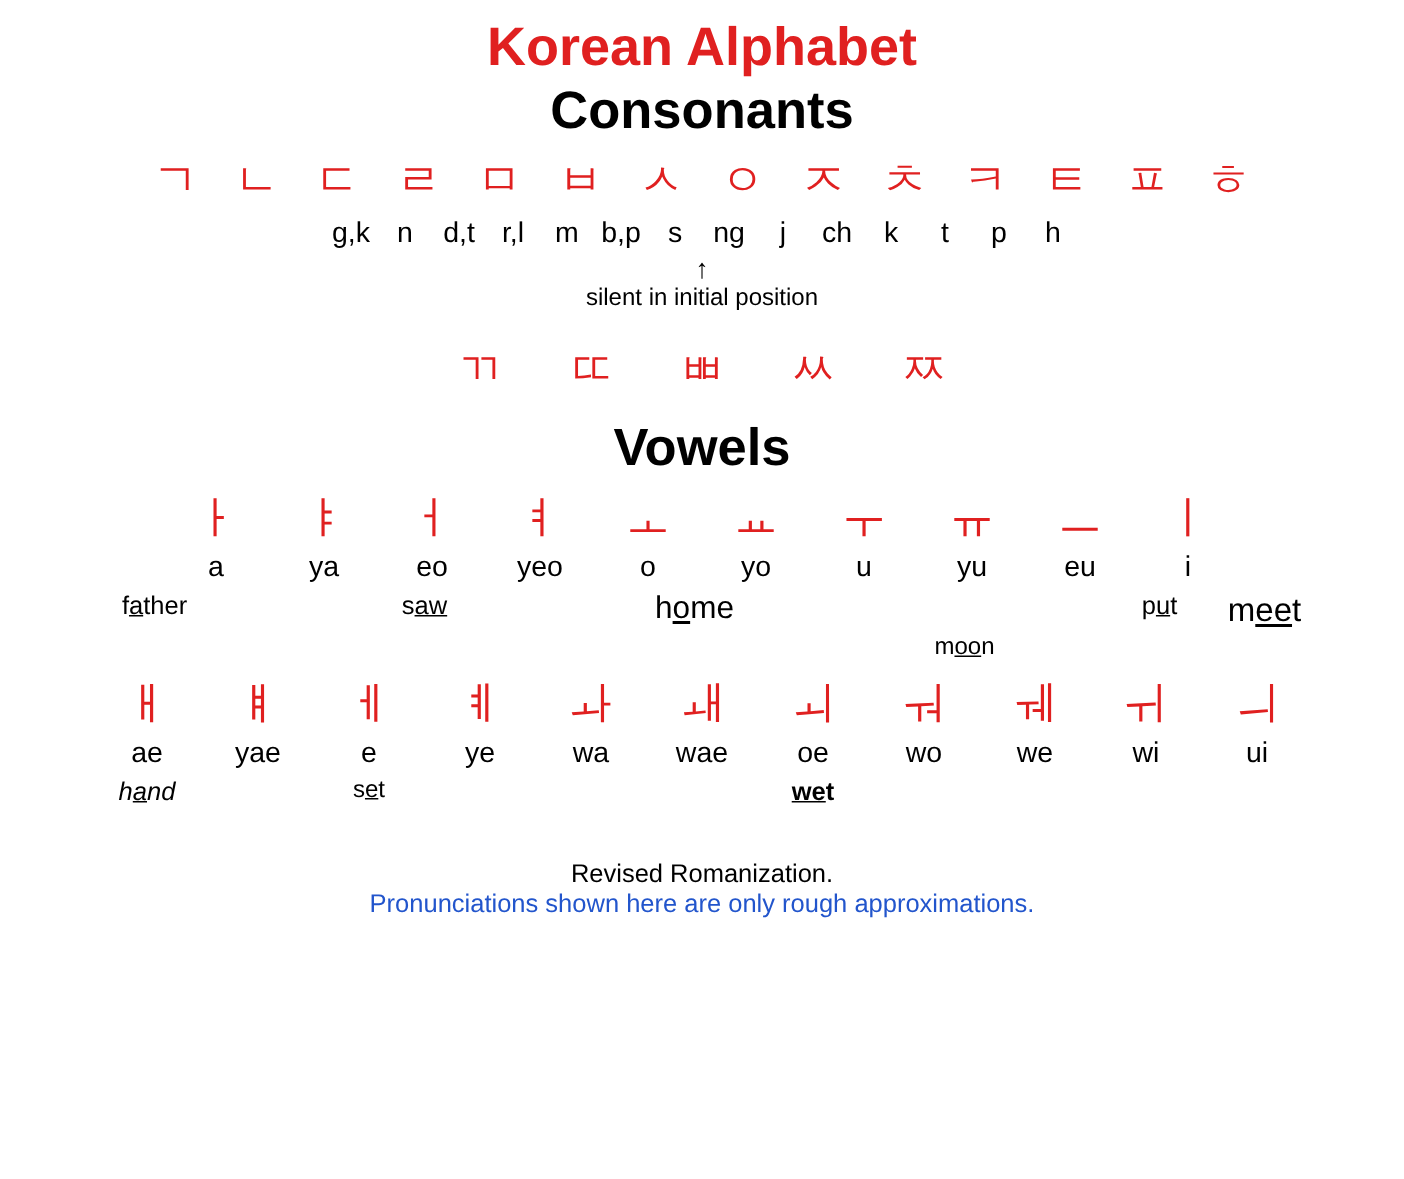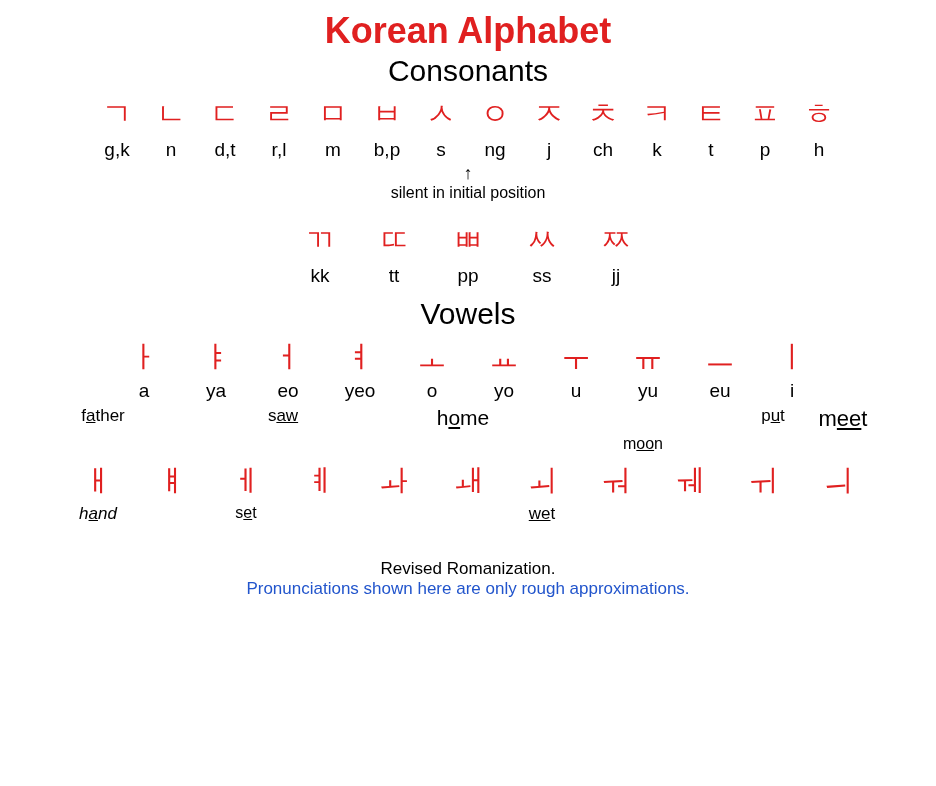--- a/index.html
+++ b/index.html
@@ -13,41 +13,40 @@
       align-items: center;
       padding: 10px 20px 20px;
     }
     .title {
       color: #e02020;
       font-size: 36px;
       font-weight: bold;
       margin-bottom: 2px;
     }
     .section-heading {
-      font-size: 30px;
-      font-weight: normal;
+      font-size: 35px;
+      font-weight: bold;
       color: #000;
       margin-bottom: 6px;
     }
     .consonants-row {
       display: flex;
       justify-content: center;
       gap: 18px;
       margin-bottom: 4px;
     }
     .korean-char {
       color: #e02020;
       font-size: 30px;
       text-align: center;
       min-width: 36px;
     }
     .roman-row {
       display: flex;
       justify-content: center;
-      gap: 18px;
       margin-bottom: 2px;
     }
     .roman-char {
       font-size: 19px;
       color: #000;
       text-align: center;
       min-width: 36px;
     }
     .arrow-note {
       display: flex;
@@ -142,27 +141,20 @@
 </div>
 
 <div class="doubled-section">
   <div class="consonants-row" id="dbl-k-row">
       <span class="korean-char" style="min-width: 56px;">ㄲ</span>
       <span class="korean-char" style="min-width: 56px;">ㄸ</span>
       <span class="korean-char" style="min-width: 56px;">ㅃ</span>
       <span class="korean-char" style="min-width: 56px;">ㅆ</span>
       <span class="korean-char" style="min-width: 56px;">ㅉ</span>
     </div>
-  <div class="roman-row" id="dbl-r-row">
-      <span class="roman-char" style="min-width: 56px;">kk</span>
-      <span class="roman-char" style="min-width: 56px;">tt</span>
-      <span class="roman-char" style="min-width: 56px;">pp</span>
-      <span class="roman-char" style="min-width: 56px;">ss</span>
-      <span class="roman-char" style="min-width: 56px;">jj</span>
-    </div>
 </div>
 
 <div class="vowels-section">
   <h2 class="section-heading">Vowels</h2>
 
   <div class="vowel-korean-row" id="vow1-k-row">
       <span class="korean-char vk">ㅏ</span>
       <span class="korean-char vk">ㅑ</span>
       <span class="korean-char vk">ㅓ</span>
       <span class="korean-char vk">ㅕ</span>
@@ -207,29 +199,42 @@
       <span class="korean-char vk" style="min-width: 60px;">ㅖ</span>
       <span class="korean-char vk" style="min-width: 60px;">ㅘ</span>
       <span class="korean-char vk" style="min-width: 60px;">ㅙ</span>
       <span class="korean-char vk" style="min-width: 60px;">ㅚ</span>
       <span class="korean-char vk" style="min-width: 60px;">ㅝ</span>
       <span class="korean-char vk" style="min-width: 60px;">ㅞ</span>
       <span class="korean-char vk" style="min-width: 60px;">ㅟ</span>
       <span class="korean-char vk" style="min-width: 60px;">ㅢ</span>
     </div>
 
+  <div class="vowel-roman-row" id="vow2-r-row" style="gap:14px;">
+      <span class="roman-char vr" style="min-width: 60px;">ae</span>
+      <span class="roman-char vr" style="min-width: 60px;">yae</span>
+      <span class="roman-char vr" style="min-width: 60px;">e</span>
+      <span class="roman-char vr" style="min-width: 60px;">ye</span>
+      <span class="roman-char vr" style="min-width: 60px;">wa</span>
+      <span class="roman-char vr" style="min-width: 60px;">wae</span>
+      <span class="roman-char vr" style="min-width: 60px;">oe</span>
+      <span class="roman-char vr" style="min-width: 60px;">wo</span>
+      <span class="roman-char vr" style="min-width: 60px;">we</span>
+      <span class="roman-char vr" style="min-width: 60px;">wi</span>
+      <span class="roman-char vr" style="min-width: 60px;">ui</span>
+    </div>
 
   <div style="display:flex;justify-content:center;width:820px;margin-bottom:10px;">
     <span style="width:74px;text-align:center;font-size:17px;font-style:italic;">h<u>a</u>nd</span>
     <span style="width:74px;text-align:center;"></span>
     <span style="width:74px;text-align:center;font-size:16px;">s<u>e</u>t</span>
     <span style="width:74px;text-align:center;"></span>
     <span style="width:74px;text-align:center;"></span>
     <span style="width:74px;text-align:center;"></span>
-    <span style="width:74px;text-align:center;font-size:17px;"><u>we</u>t</span>
+    <span style="width:74px;text-align:center;font-size:17px;font-weight:bold;"><u>we</u>t</span>
     <span style="width:74px;"></span>
     <span style="width:74px;"></span>
     <span style="width:74px;"></span>
     <span style="width:74px;"></span>
   </div>
 </div>
 
 <p class="revised-note">Revised Romanization.</p>
 <p class="blue-note">Pronunciations shown here are only rough approximations.</p>
 

